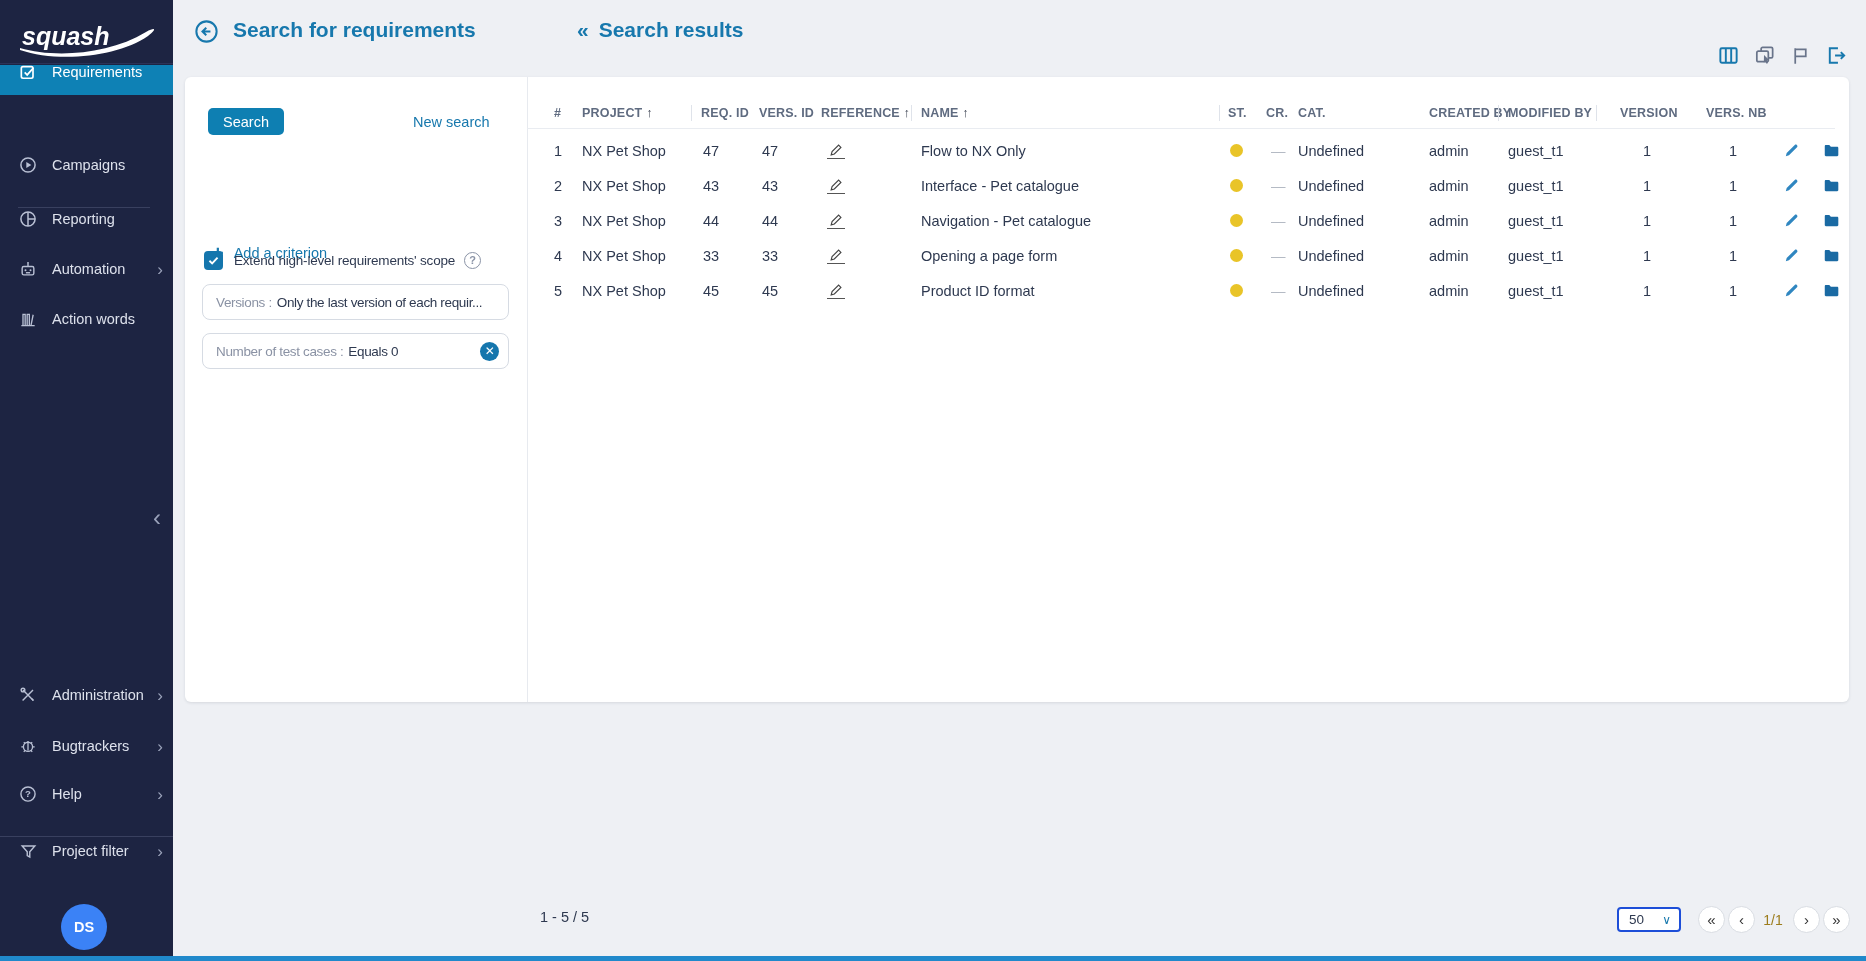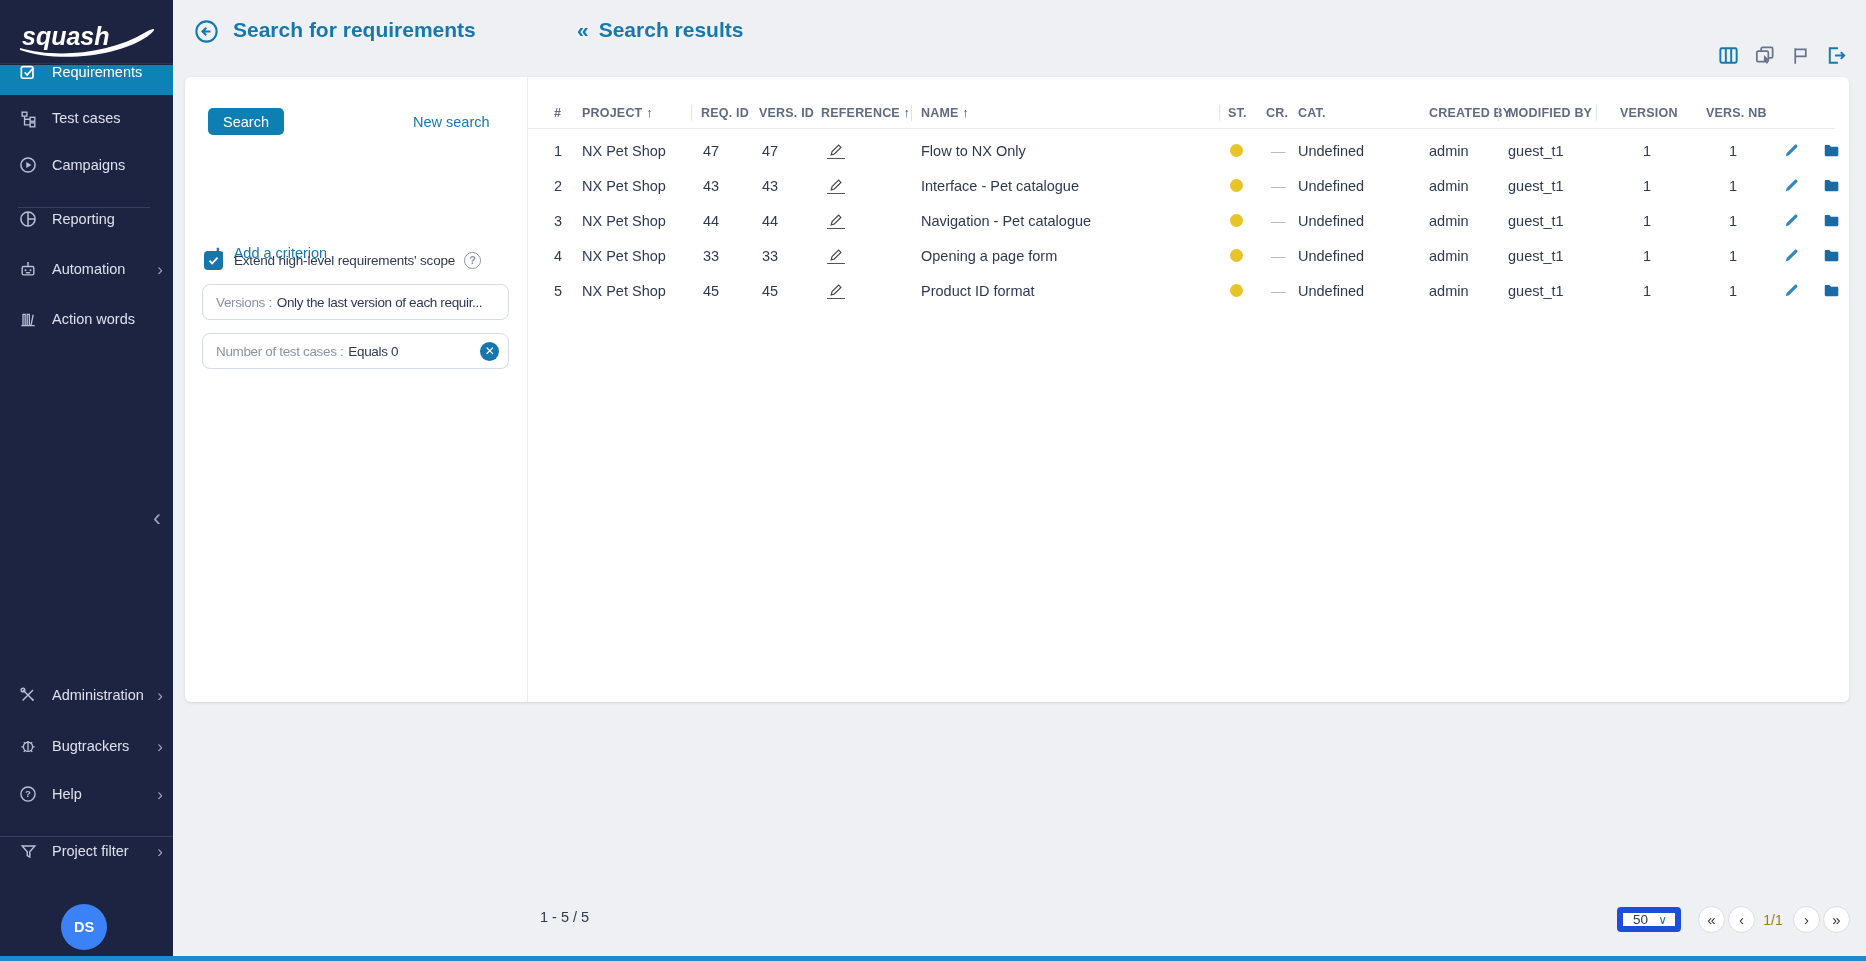--- a/index.html
+++ b/index.html
@@ -56,21 +56,21 @@
   .tc { position:absolute; top:0; height:35px; display:flex; align-items:center; font-size:14.5px; color:#2e3950; white-space:nowrap; }
   .r-num{left:27px}.r-project{left:55px}.r-reqid{left:176px}.r-versid{left:235px}.r-ref{left:300px}.r-name{left:394px}
   .r-st{left:703px}.r-cr{left:744px; color:#b4bac4;}.r-cat{left:771px}.r-created{left:902px}.r-modified{left:981px}
   .r-version{left:1090px; width:60px; justify-content:center}.r-versnb{left:1176px; width:60px; justify-content:center}
   .r-edit{left:1256px}.r-folder{left:1295px}
   .dot { width:13px; height:13px; border-radius:50%; background:#e9c428; }
   .refpencil { display:inline-flex; flex-direction:column; align-items:center; border-bottom:1.4px solid #555; padding:0 2px 1px 2px; }
 
   
   .range { position:absolute; left:13px; top:832px; font-size:14.5px; color:#2e3950; }
-  .psize { position:absolute; left:1090px; top:830px; width:64px; height:25px; border:6px solid #1d4ed8; border-radius:4px; background:#fff; display:flex; align-items:center; padding:0 8px 0 10px; font-size:13.5px; color:#2e3950; cursor:pointer; }
+  .psize { position:absolute; left:1090px; top:830px; width:64px; height:25px; border:2px solid #1d4ed8; border-radius:4px; background:#fff; display:flex; align-items:center; padding:0 8px 0 10px; font-size:13.5px; color:#2e3950; cursor:pointer; }
   .psize .vee { margin-left:auto; color:#1778ad; font-size:12px; }
   .pbtn { position:absolute; top:829px; width:27px; height:27px; border-radius:50%; border:1px solid #d9dde3; background:#fff; color:#333; font-size:15px; display:flex; align-items:center; justify-content:center; cursor:pointer; }
   .p1{left:1171px}.p2{left:1201px}.p3{left:1266px}.p4{left:1296px}
   .pindic { position:absolute; left:1226px; top:829px; width:40px; height:27px; display:flex; align-items:center; justify-content:center; font-size:14px; color:#9c7c1c; }
 
   .bottom-bar { position:absolute; left:0; bottom:0; width:1866px; height:5px; background:#2089cb; z-index:5; }
 </style>
 </head>
 <body>
 
@@ -87,31 +87,20 @@
     <div class="sb-item active" style="top:65px">
       <span class="ic">
         <svg viewBox="0 0 24 24" width="20" height="20" fill="none" stroke="currentColor" stroke-width="2">
             <rect x="4" y="5.5" width="14" height="14" rx="2"></rect>
             <path d="M8 12.5l3 3 7.5-8.5"></path>
           </svg>
       </span>
       <span>Requirements</span>
     </div>
 
-    <div class="sb-item" style="top:111px">
-      <span class="ic">
-        <svg viewBox="0 0 24 24" width="19" height="19" fill="none" stroke="currentColor" stroke-width="1.7">
-            <rect x="4" y="4" width="6" height="5"></rect>
-            <rect x="14" y="10.5" width="6" height="5"></rect>
-            <rect x="14" y="17.5" width="6" height="5"></rect>
-            <path d="M7 9v11h7M7 13h7"></path>
-          </svg>
-      </span>
-      <span>Test cases</span>
-    </div>
 
     <div class="sb-item" style="top:158px">
       <span class="ic">
         <svg viewBox="0 0 24 24" width="20" height="20" fill="none" stroke="currentColor" stroke-width="1.8">
             <circle cx="12" cy="12" r="8.5"></circle>
             <path d="M10 8.5v7l6-3.5z" fill="currentColor" stroke="none"></path>
           </svg>
       </span>
       <span>Campaigns</span>
     </div>

